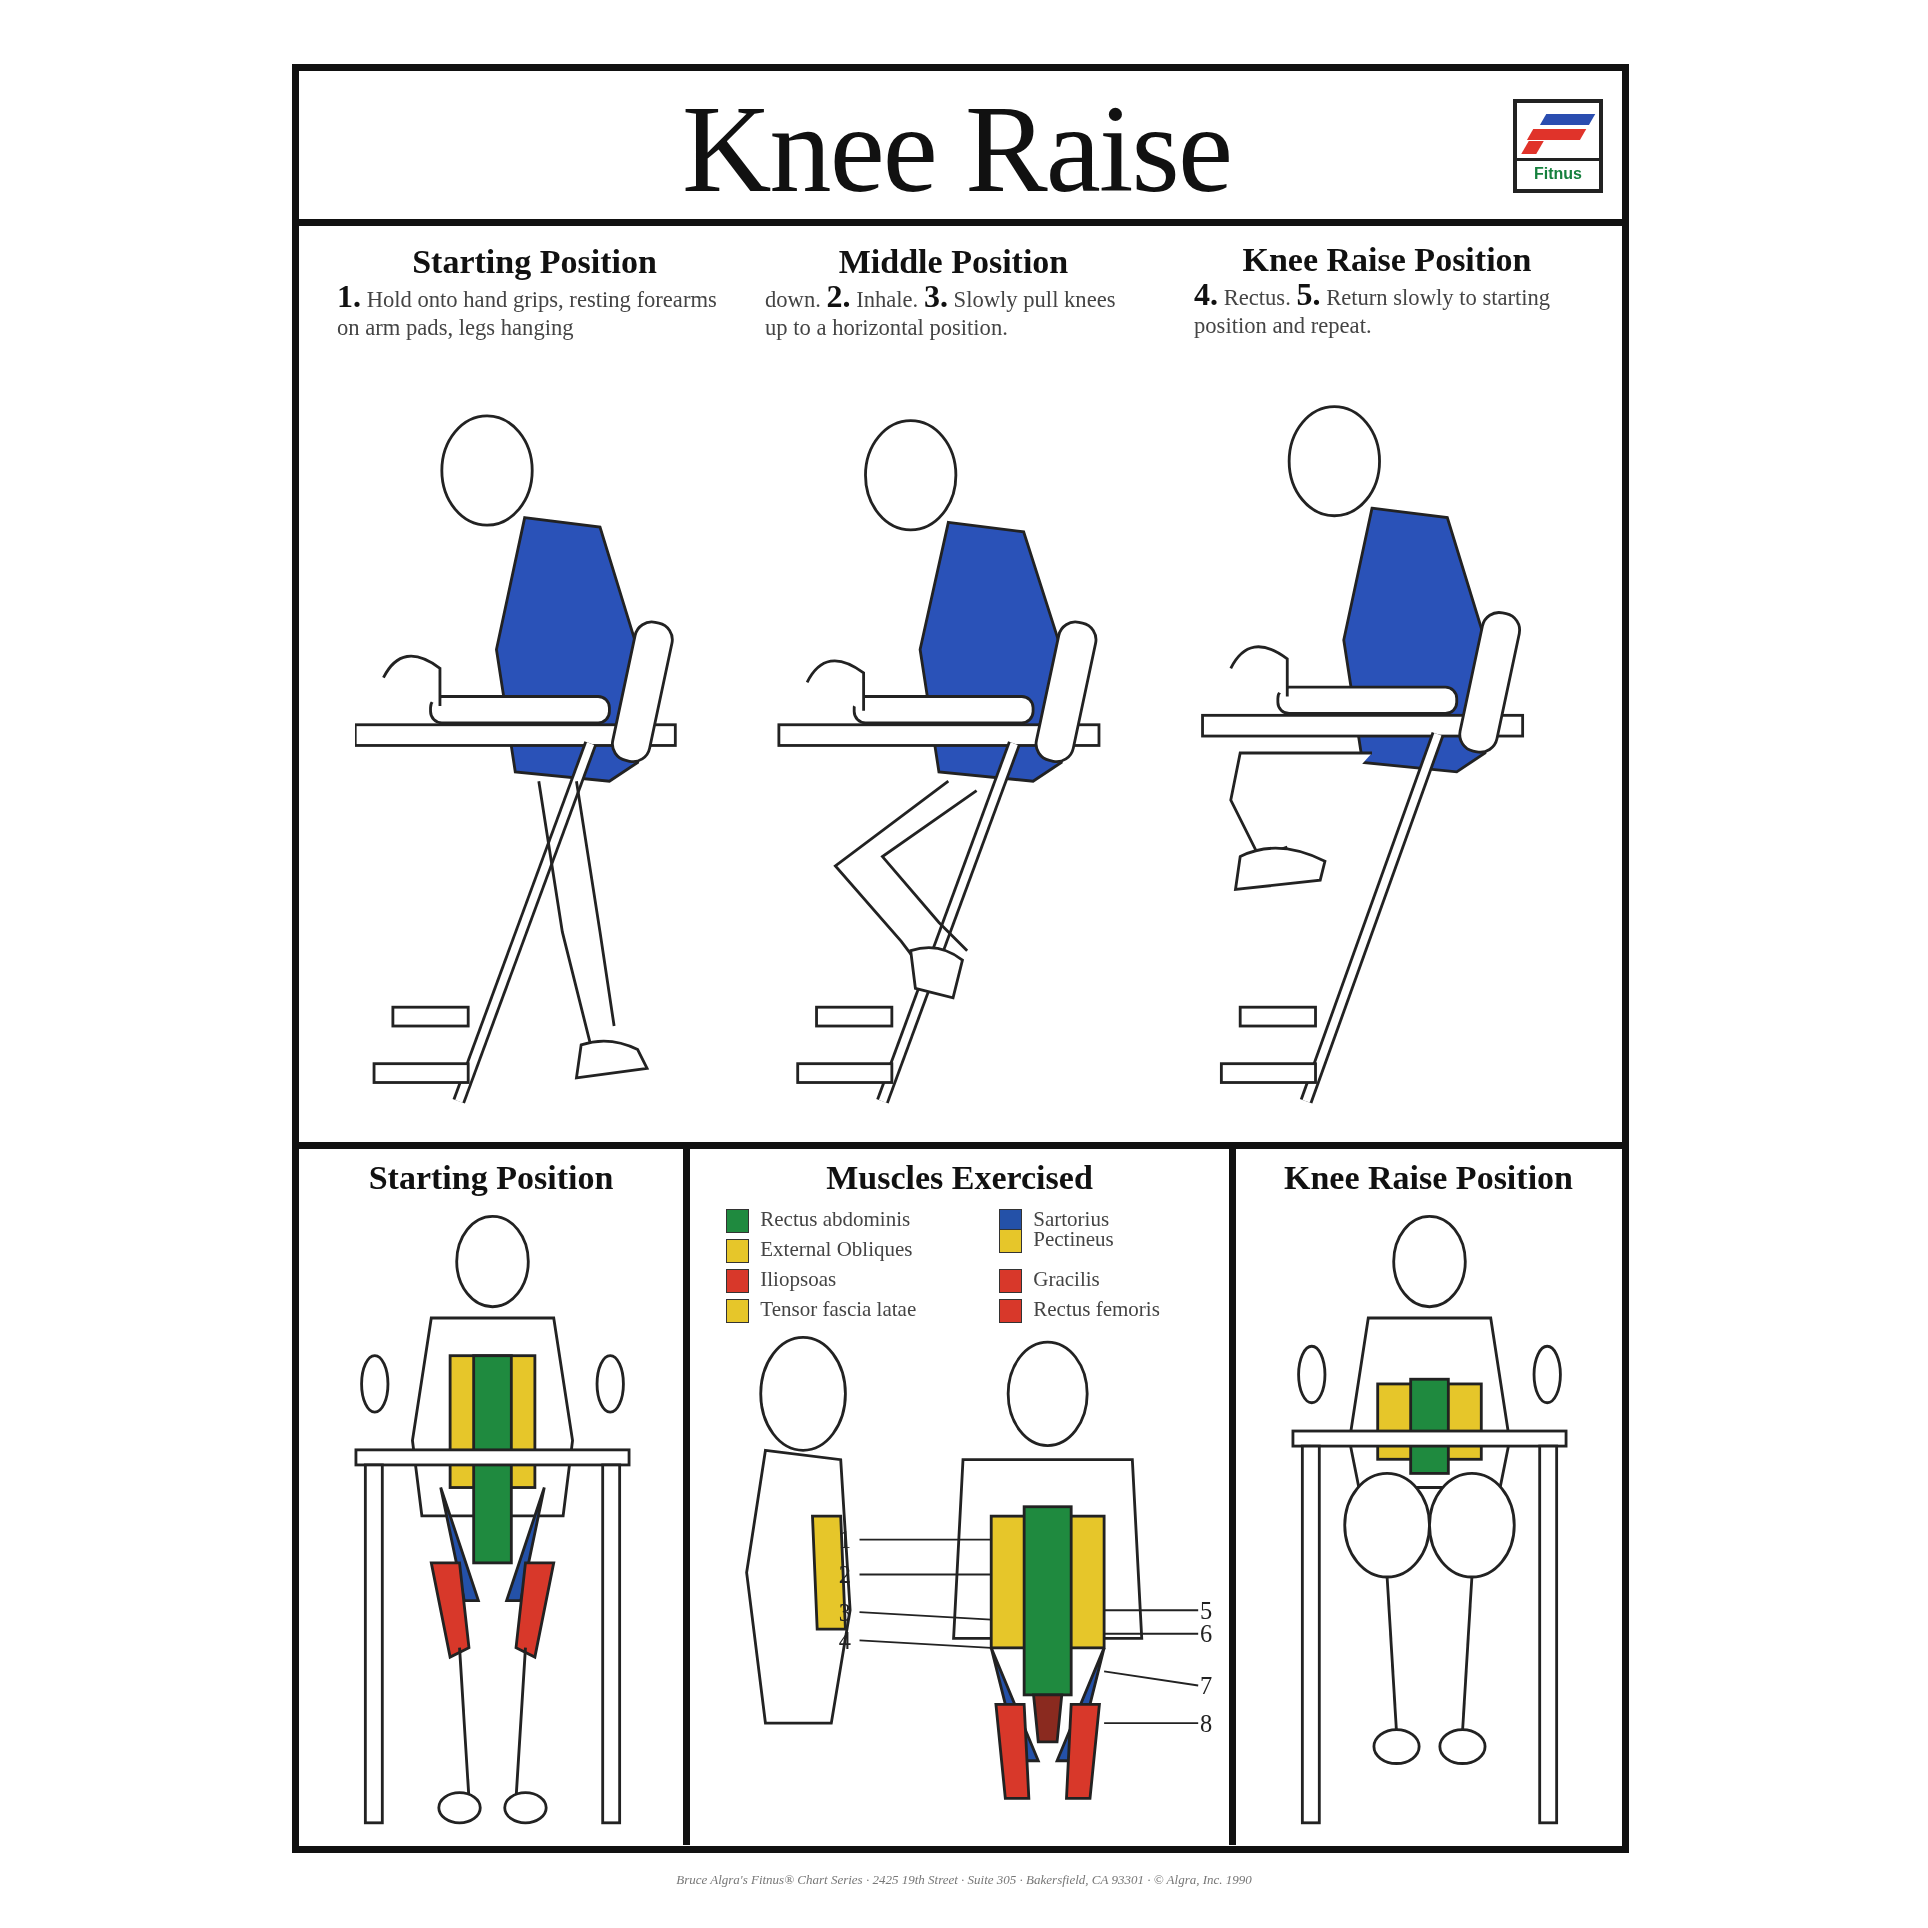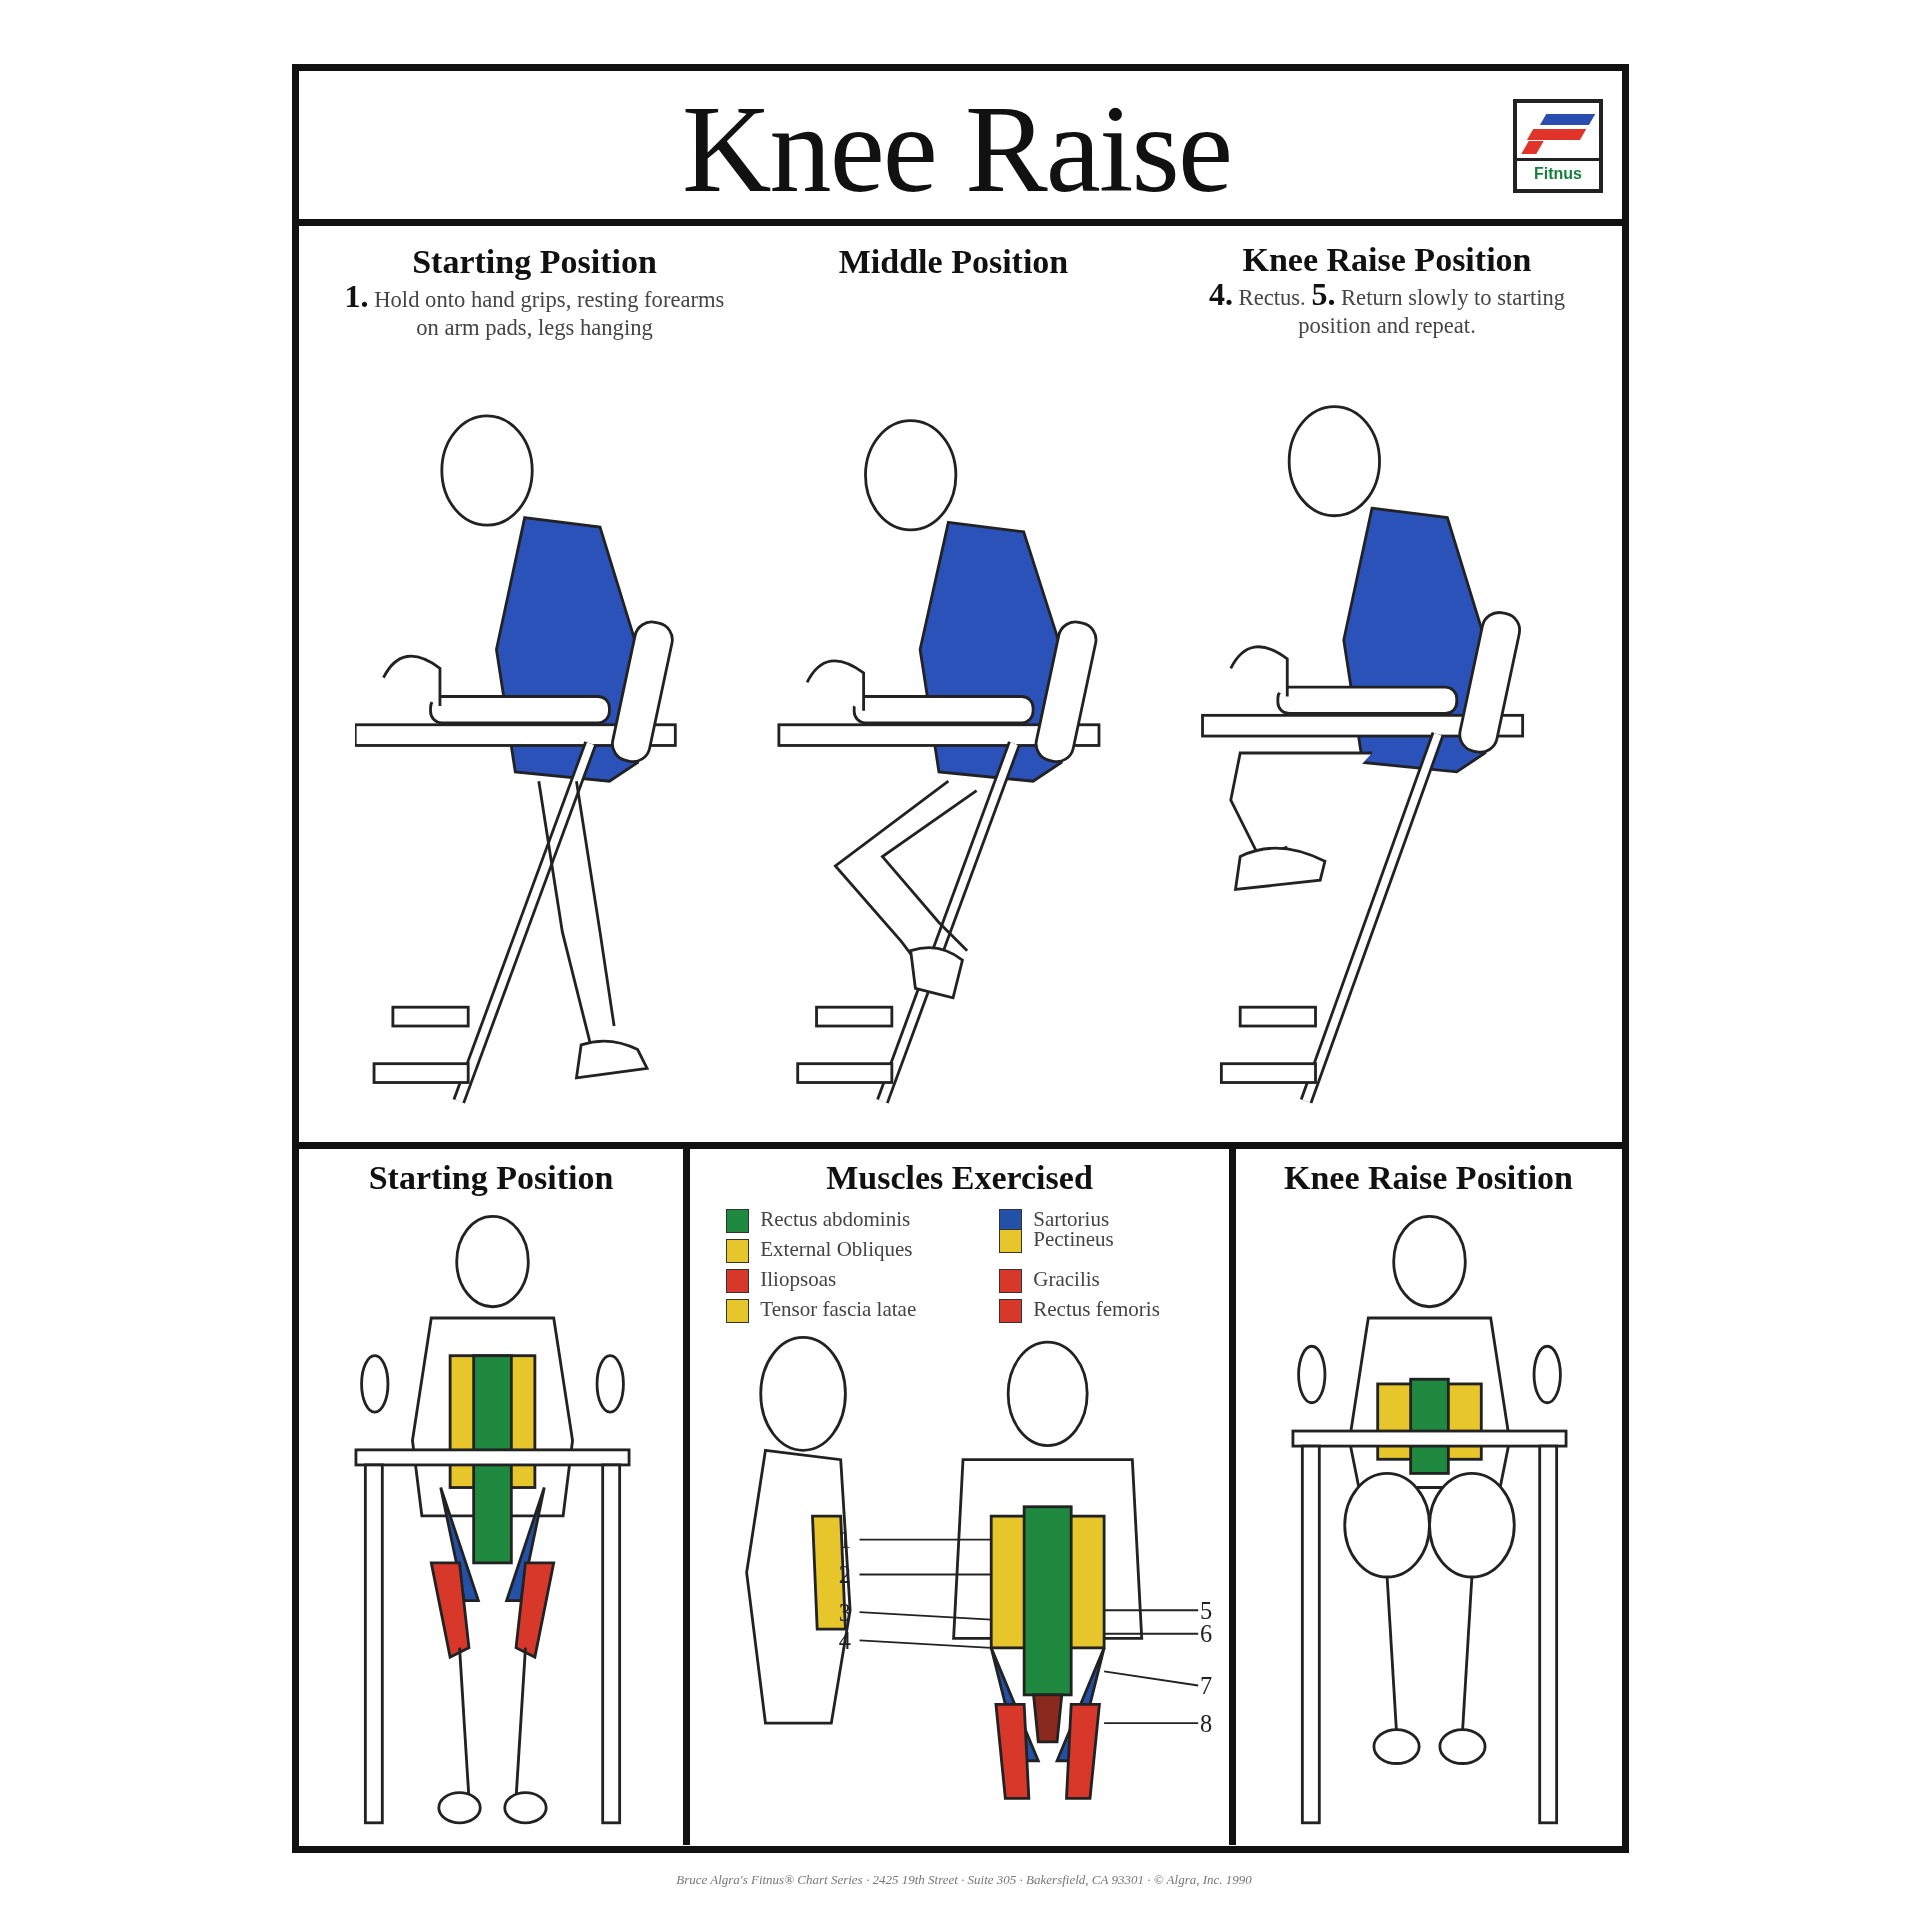--- a/index.html
+++ b/index.html
@@ -9,21 +9,21 @@
   .title { position:absolute; left:0; right:8px; top:7.5px; text-align:center; font-size:124px; line-height:141px; letter-spacing:-1.9px; font-weight:normal; }
   .logo { position:absolute; right:19px; top:28px; width:90px; height:94px; border:4.7px solid #222; box-sizing:border-box; background:#fff; }
   .logo .stripe-blue { position:absolute; left:26px; top:11.3px; width:49px; height:11.3px; background:#2a4db0; transform:skewX(-30deg); }
   .logo .stripe-red { position:absolute; left:13px; top:26px; width:53px; height:11.3px; background:#e0332a; transform:skewX(-30deg); }
   .logo .stripe-red2 { position:absolute; left:7.5px; top:38px; width:15px; height:13px; background:#e0332a; transform:skewX(-30deg); }
   .logo .word { position:absolute; left:0; right:0; bottom:0; height:28px; border-top:3.8px solid #222; font-family:"Liberation Sans", sans-serif; font-weight:bold; font-size:16px; text-align:center; line-height:26px; color:#15803d; }
 
   .top-section { position:absolute; left:0; top:155px; width:100%; height:923px; border-bottom:7.5px solid #111; box-sizing:border-box; }
   .step { position:absolute; top:0; }
   .step h2 { margin:0; font-size:34px; font-weight:bold; text-align:center; line-height:41px; }
-  .step p { margin:0; font-size:22.6px; line-height:28px; color:#444; text-align:center; }
+  .step p { margin:0; font-size:22.6px; line-height:28px; color:#444; text-align:left; }
   .step p b { font-size:32px; color:#111; }
   .figure { position:absolute; }
 
   .bottom-section { position:absolute; left:0; top:1078px; width:100%; height:696px; }
   .panel { position:absolute; top:0; height:100%; box-sizing:border-box; }
   .panel h3 { margin:7.5px 0 0 0; text-align:center; font-size:34px; font-weight:bold; line-height:41px; }
   .legend { position:absolute; left:36px; top:56px; width:471px; }
   .legend-item { position:absolute; height:28px; font-size:21px; line-height:28px; color:#444; white-space:nowrap; }
   .legend-item .sw { display:inline-block; width:21px; height:22.6px; vertical-align:middle; margin-right:11.3px; border:0.9px solid #333; }
 
@@ -46,20 +46,21 @@
 
   <div class="top-section">
 
     <div class="step" style="left:38px;width:395px;top:15px;">
       <h2>Starting Position</h2>
       <p><b>1.</b> <span>Hold onto hand grips, resting forearms on arm pads, legs hanging</span></p>
     </div>
 
     <div class="step" style="left:466px;width:377px;top:15px;">
       <h2>Middle Position</h2>
+      <p><span>down.</span> <b>2.</b> <span>Inhale.</span> <b>3.</b> <span>Slowly pull knees up to a horizontal position.</span></p>
     </div>
 
     <div class="step" style="left:895px;width:386px;top:13px;">
       <h2>Knee Raise Position</h2>
       <p><b>4.</b> <span>Rectus.</span> <b>5.</b> <span>Return slowly to starting position and repeat.</span></p>
     </div>
 
     <svg class="figure" style="left:56px;top:141px;" width="1262" height="772" viewBox="0 0 1340 820">
       <g fill="none" stroke="#222" stroke-width="3">
 

